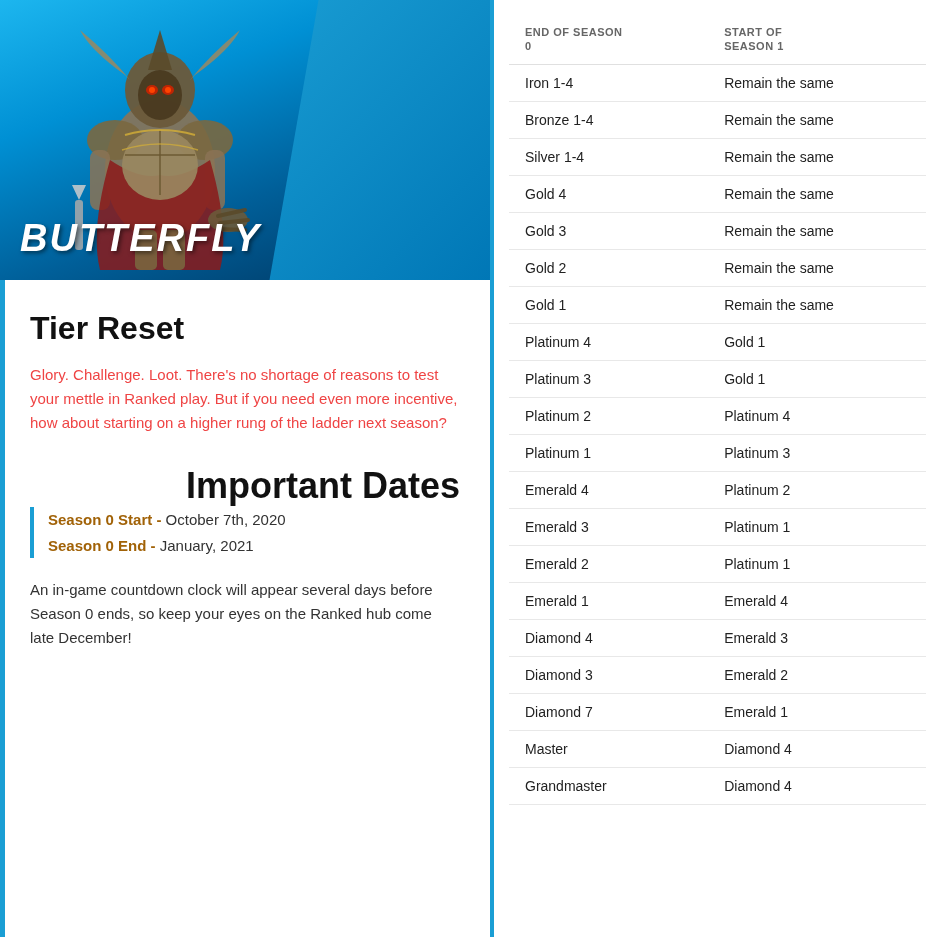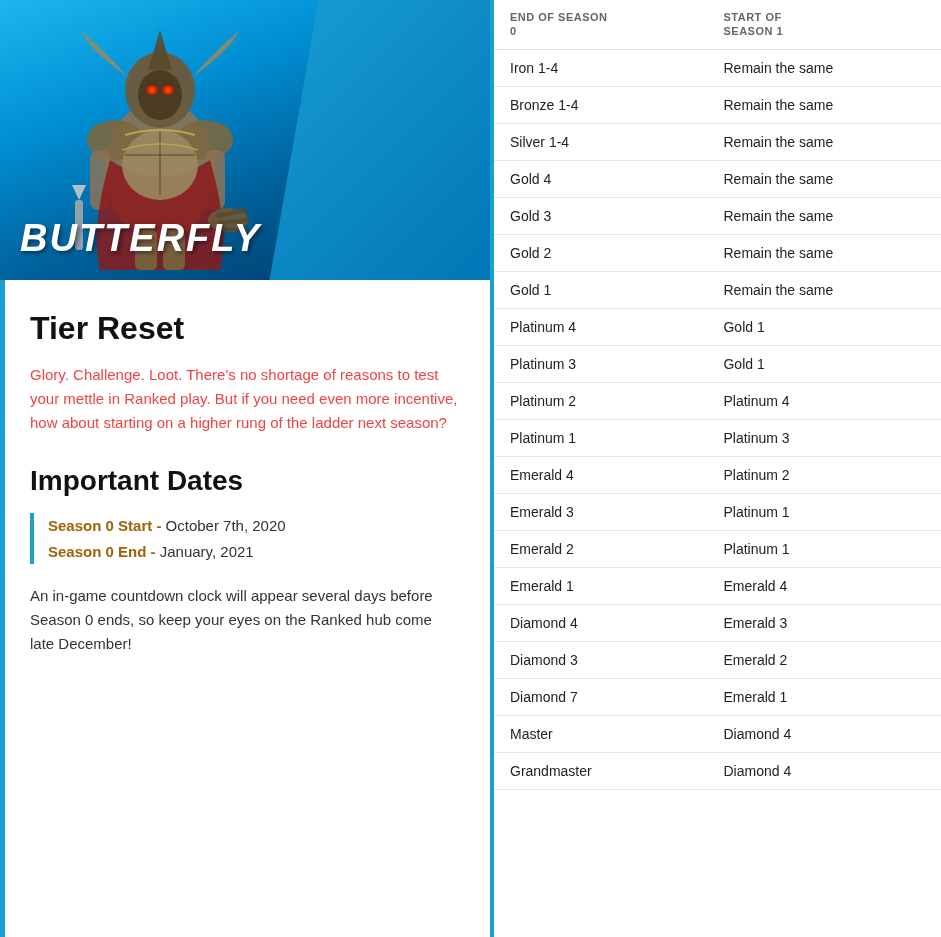--- a/index.html
+++ b/index.html
@@ -97,24 +97,25 @@
       color: #111;
       margin-bottom: 16px;
     }
     .section-body {
       font-size: 15px;
       color: #ef4444;
       line-height: 1.6;
       margin-bottom: 30px;
     }
     .important-dates-title {
-      font-size: 28px;
+      font-size: 36px;
       font-weight: 700;
       color: #111;
-      margin-bottom: 16px;
+      margin-bottom: 0;
+      text-align: right;
     }
     .dates-block {
       border-left: 4px solid #1a9ed4;
       padding-left: 14px;
       margin-bottom: 20px;
     }
     .dates-block p {
       font-size: 15px;
       color: #333;
       line-height: 1.7;
@@ -144,21 +145,21 @@
       width: 4px;
       background: #1a9ed4;
       flex-shrink: 0;
     }
 
     
     .right-panel {
       flex: 1;
       background: #fff;
       overflow-y: auto;
-      padding: 0;
+      padding: 15px;
     }
 
     
     .tier-table {
       width: 100%;
       border-collapse: collapse;
     }
     .tier-table thead tr {
       background: #fff;
     }

